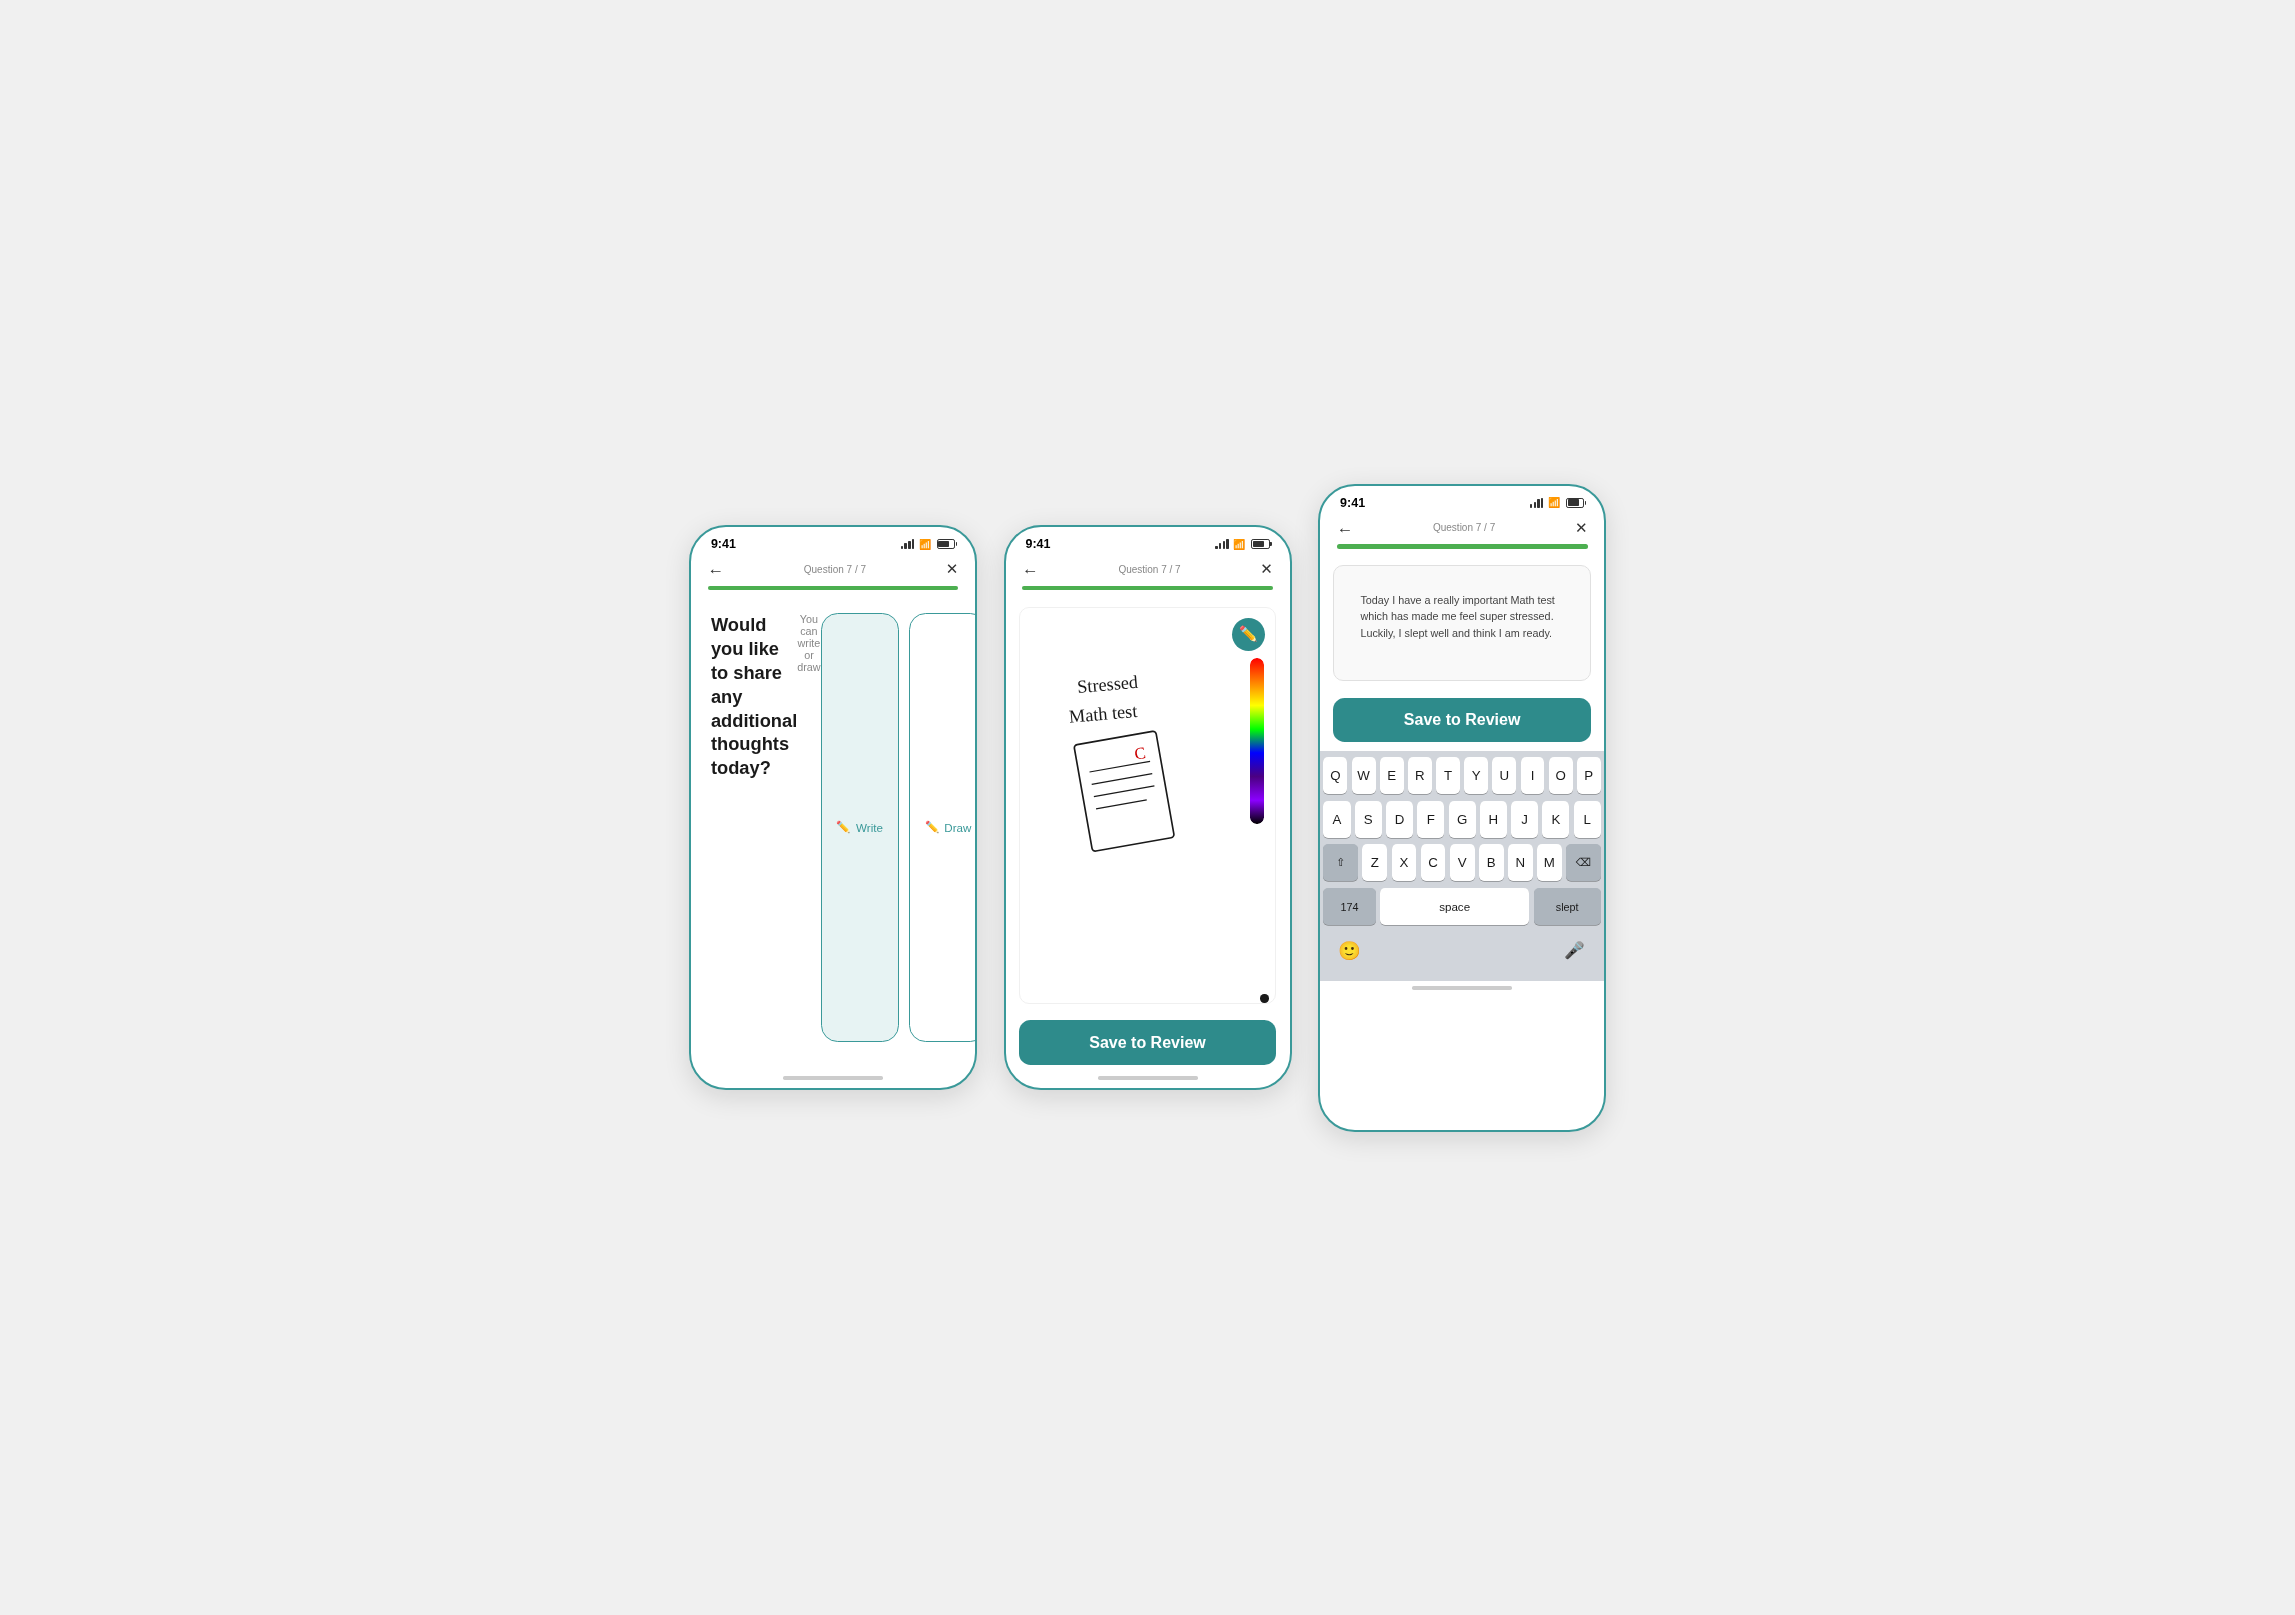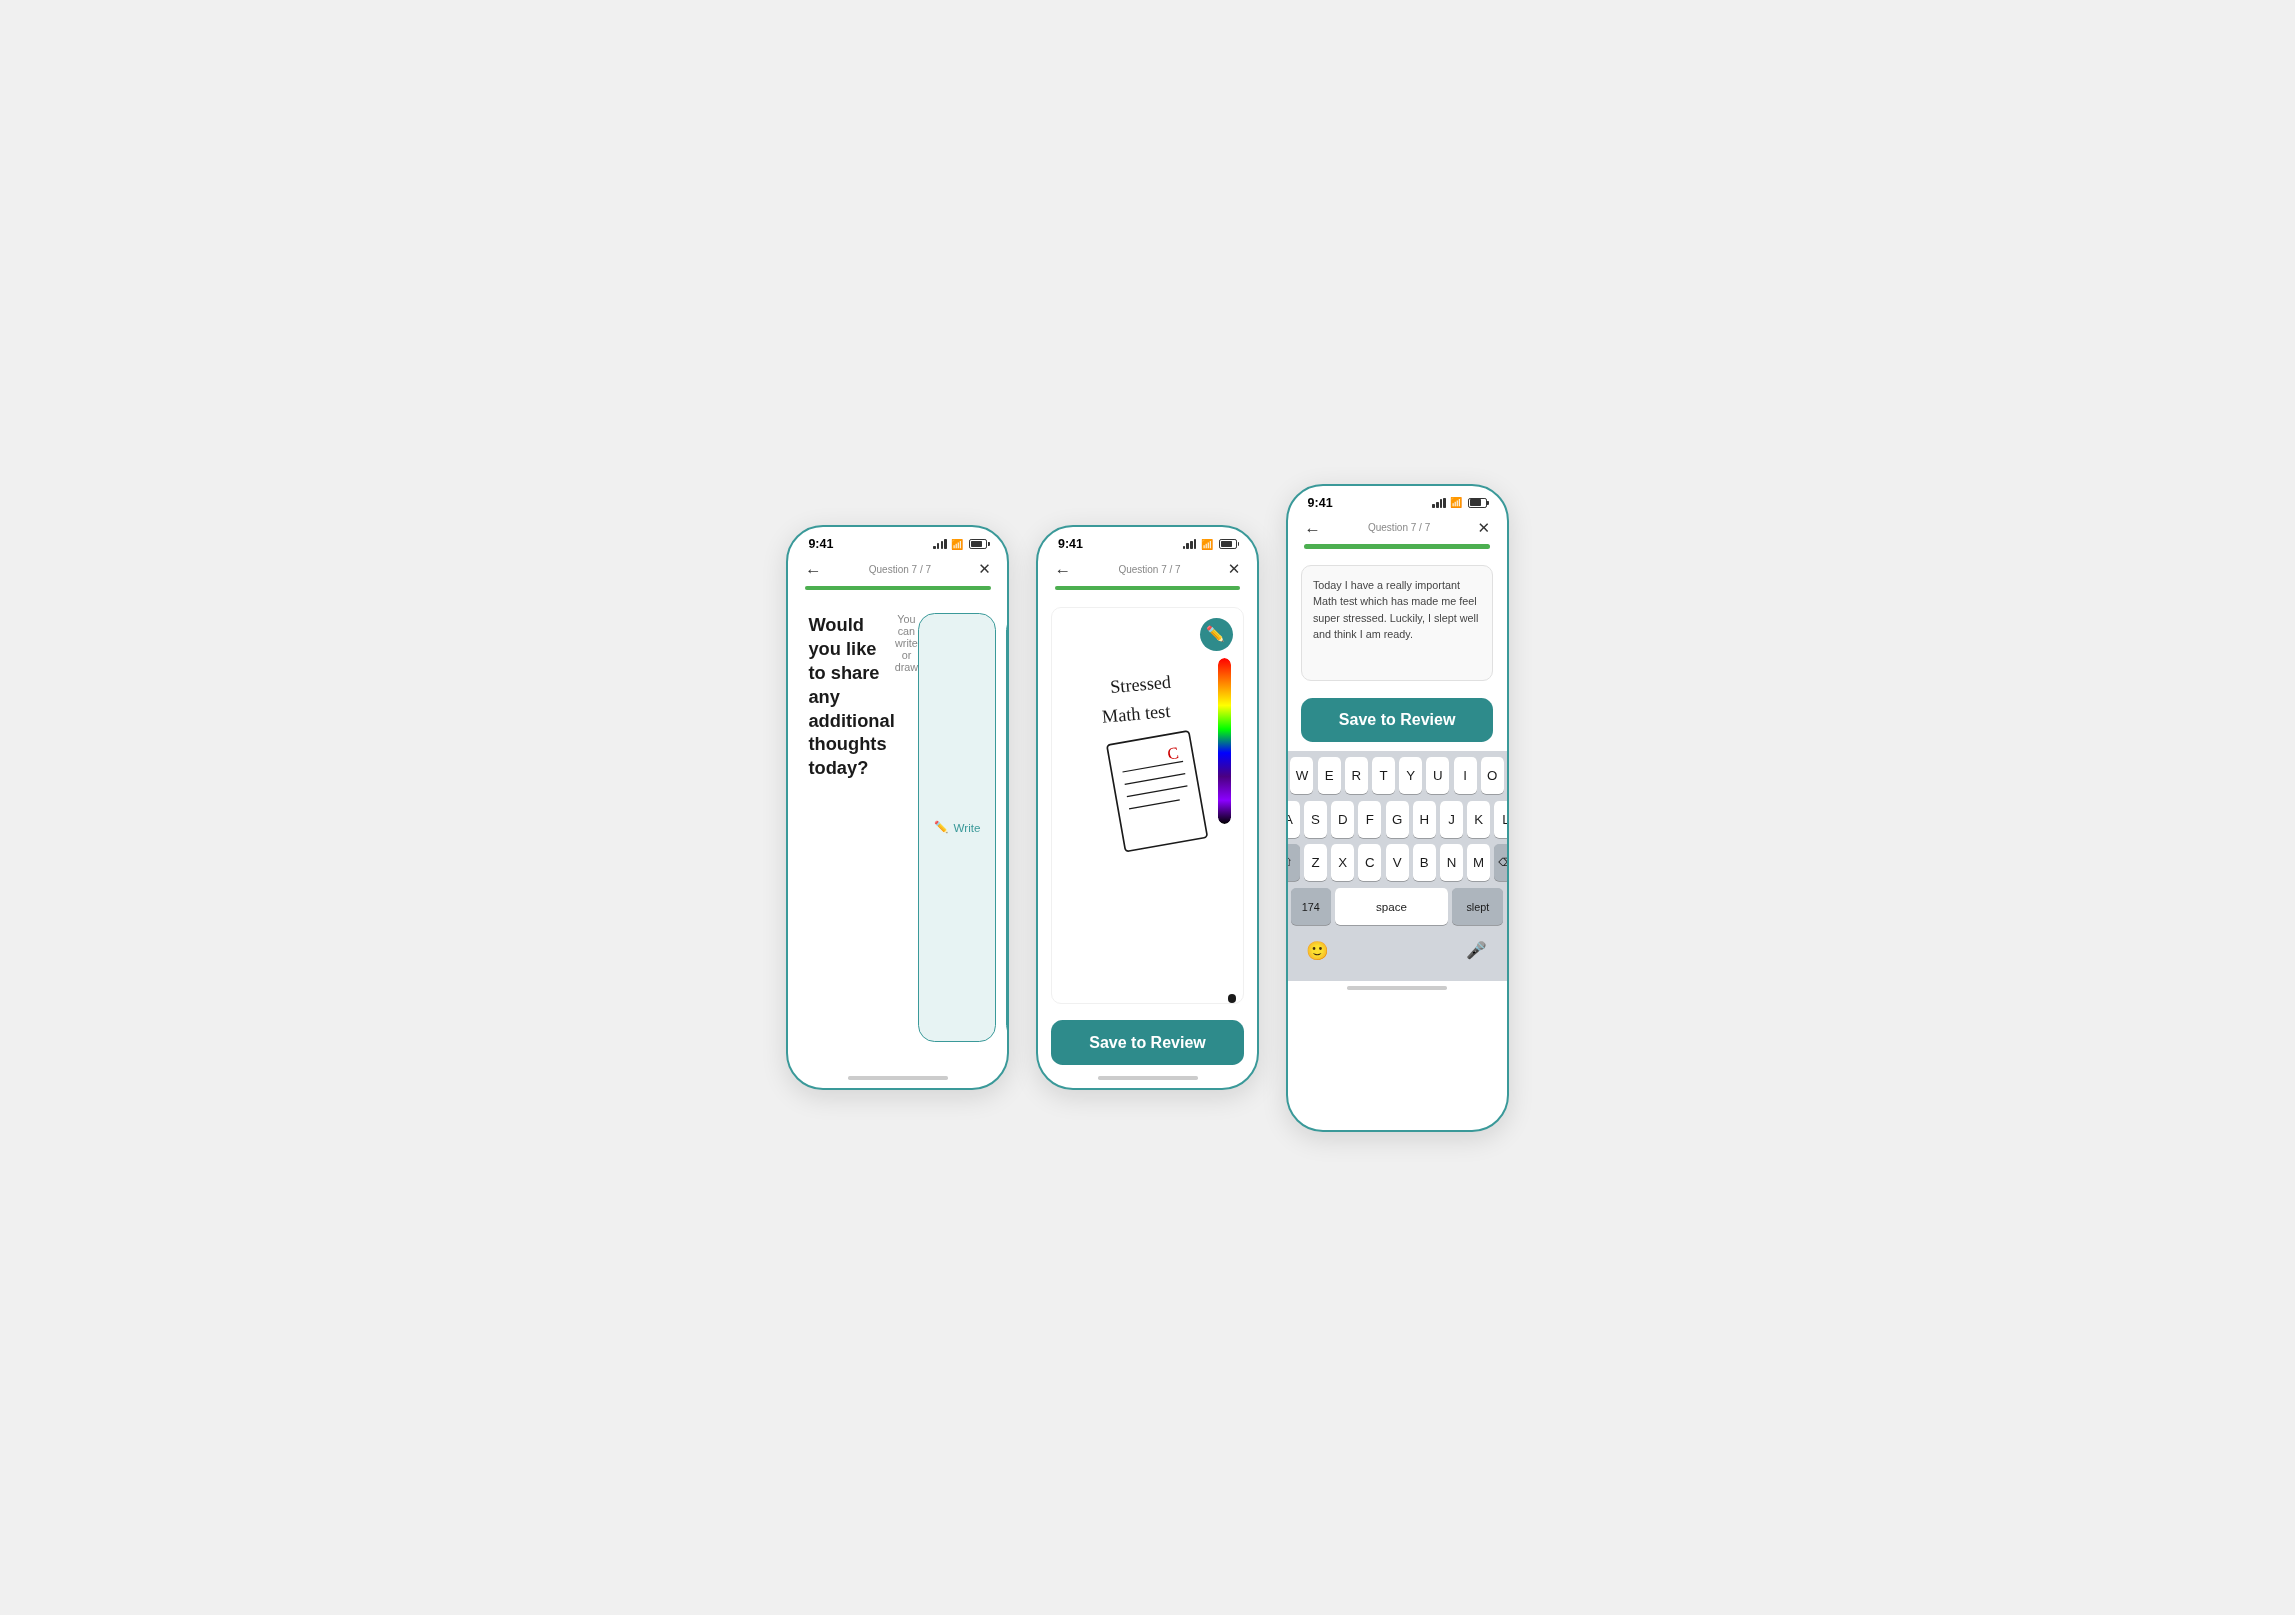--- a/index.html
+++ b/index.html
@@ -14,21 +14,21 @@
     }
 
     .screens-container {
       display: flex;
       gap: 26.6px;
       align-items: center;
       justify-content: center;
     }
 
     .phone {
-      width: 223px;
+      width: 288px;
       background: #fff;
       border-radius: 37px;
       border: 2.1px solid #3a9999;
       overflow: hidden;
       box-shadow: 0 6.6px 26.6px rgba(0,0,0,0.12);
       display: flex;
       flex-direction: column;
       position: relative;
     }
 
@@ -293,21 +293,21 @@
       height: 8.3px;
       background: #1a1a1a;
       border-radius: 50%;
     }
 
     
     .text-input-area {
       background: #f9f9f9;
       border: 1.2px solid #e0e0e0;
       border-radius: 10px;
-      padding: 11px;
+      padding: 26px;
       margin: 6.6px 13.3px;
       font-size: 10.8px;
       color: #444;
       line-height: 1.5;
       min-height: 116px;
     }
 
     
     .keyboard {
       background: #d1d5db;

